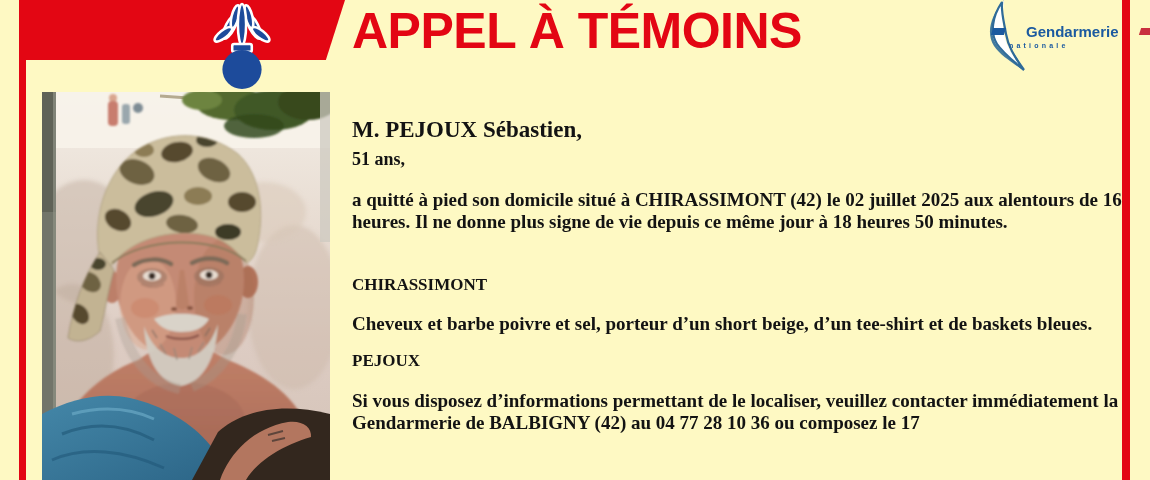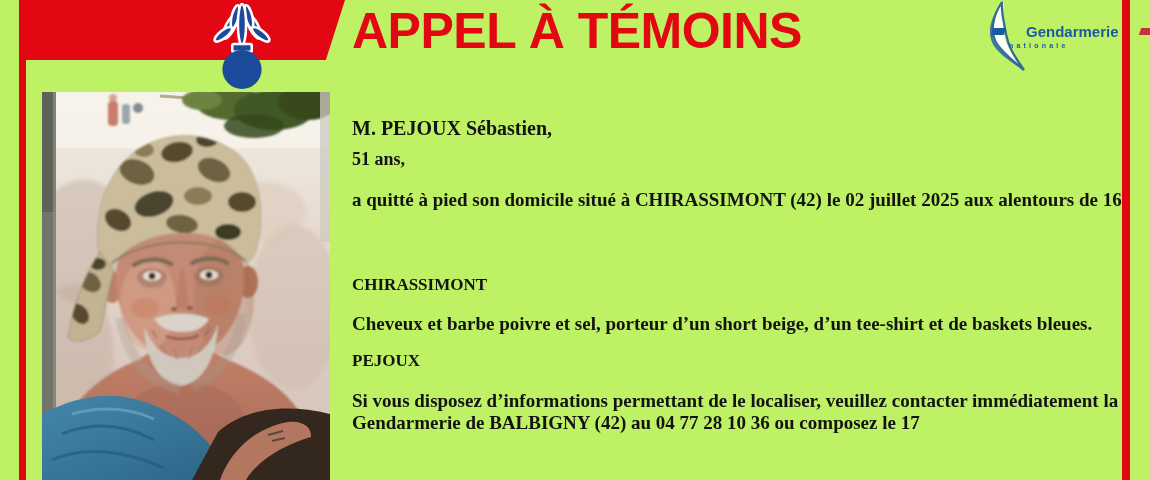--- a/index.html
+++ b/index.html
@@ -1,16 +1,16 @@
 <!DOCTYPE html>
 <html><head>
 <meta charset="utf-8">
 <style>
   html,body{margin:0;padding:0;background:#ffffff;}
-  #stage{position:relative;width:1150px;height:480px;background:#bef264;overflow:hidden;
+  #stage{position:relative;width:1150px;height:480px;background:#fef9c3;overflow:hidden;
          font-family:"Liberation Serif", serif;color:#131313;}
 
   
   .vline{position:absolute;top:0;height:480px;background:#e30613;}
   .vline.left{left:19px;width:7px;}
   .vline.right{left:1122px;width:8px;}
 
   
   .ribbon{position:absolute;left:26px;top:0;width:319px;height:60px;background:#e30613;
           clip-path:polygon(0 0,100% 0,94% 100%,0 100%);}
@@ -33,21 +33,21 @@
   .brand-name{font-family:"Liberation Sans", sans-serif;font-weight:bold;font-size:15px;
               color:#1b5aa0;letter-spacing:0px;}
   .brand-sub{position:absolute;left:29px;top:42px;font-family:"Liberation Sans", sans-serif;
              font-size:7px;font-weight:bold;letter-spacing:3.2px;color:#1b5aa0;}
 
   
   .photo{position:absolute;left:42px;top:92px;width:288px;height:388px;overflow:hidden;}
 
   
   .txt{position:absolute;white-space:nowrap;font-weight:bold;}
-  .person-name{left:352px;top:117px;font-size:20px;}
+  .person-name{left:352px;top:117px;font-size:23px;}
   .person-age{left:352px;top:149px;font-size:18px;}
   .body-line{font-size:19px;}
   .l-intro0{left:352px;top:189px;}
   .l-intro1{left:352px;top:211px;}
   .l-intro2{left:352px;top:233px;}
   .h-sig{left:352px;top:275px;font-size:17px;}
   .l-sig{left:352px;top:313px;}
   .h-con{left:352px;top:351px;font-size:17px;}
   .l-con0{left:352px;top:390px;}
   .l-con1{left:352px;top:412px;font-family:Liberation Serif, serif;}
@@ -223,20 +223,21 @@
       <path d="M150,388 L176,340 C200,318 240,310 288,322 L288,388 Z" fill="#33271e"></path>
       <path d="M178,388 C188,360 212,336 246,330 C260,328 270,335 269,345 C242,353 216,368 204,388 Z" fill="#b3765f"></path>
       <path d="M226,343 l15,-4 M230,349 l13,-3" stroke="#4a3a33" stroke-width="2" opacity="0.8"></path>
     </svg>
   </div>
 
   <div class="txt person-name">M. PEJOUX Sébastien,</div>
   <div class="txt person-age">51 ans,</div>
 
   <div class="txt body-line l-intro0">a quitté à pied son domicile situé à CHIRASSIMONT (42) le 02 juillet 2025 aux alentours de 16</div>
+  <div class="txt body-line l-intro1">heures. Il ne donne plus signe de vie depuis ce même jour à 18 heures 50 minutes.</div>
 
   <div class="txt h-sig">CHIRASSIMONT</div>
   <div class="txt body-line l-sig">Cheveux et barbe poivre et sel, porteur d’un short beige, d’un tee-shirt et de baskets bleues.</div>
 
   <div class="txt h-con">PEJOUX</div>
   <div class="txt body-line l-con0">Si vous disposez d’informations permettant de le localiser, veuillez contacter immédiatement la</div>
   <div class="txt body-line l-con1">Gendarmerie de BALBIGNY (42) au 04 77 28 10 36 ou composez le 17</div>
 
 </div>
 

